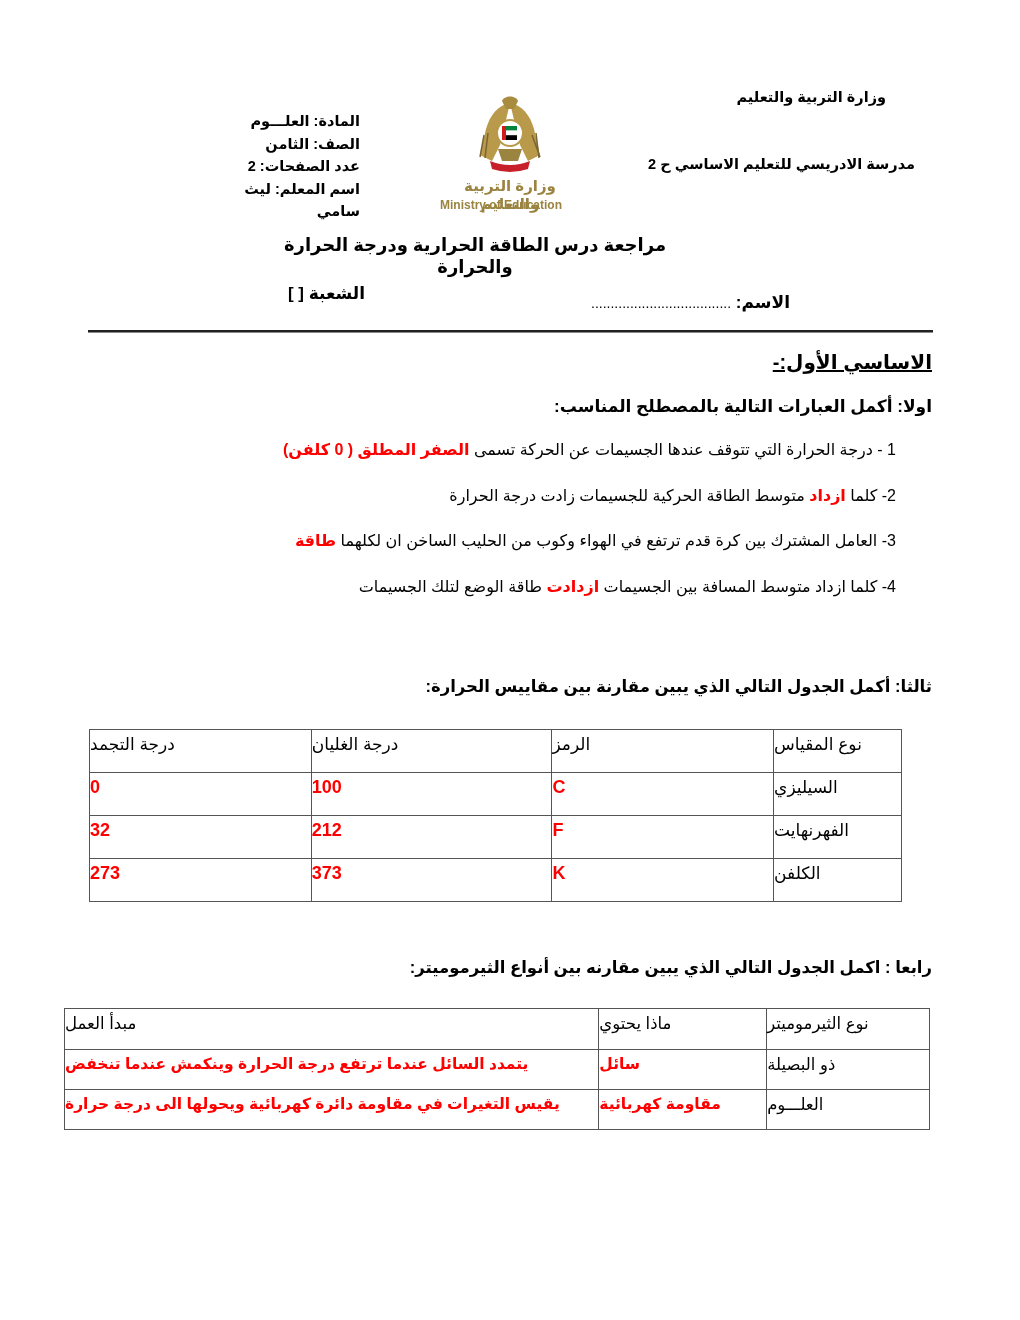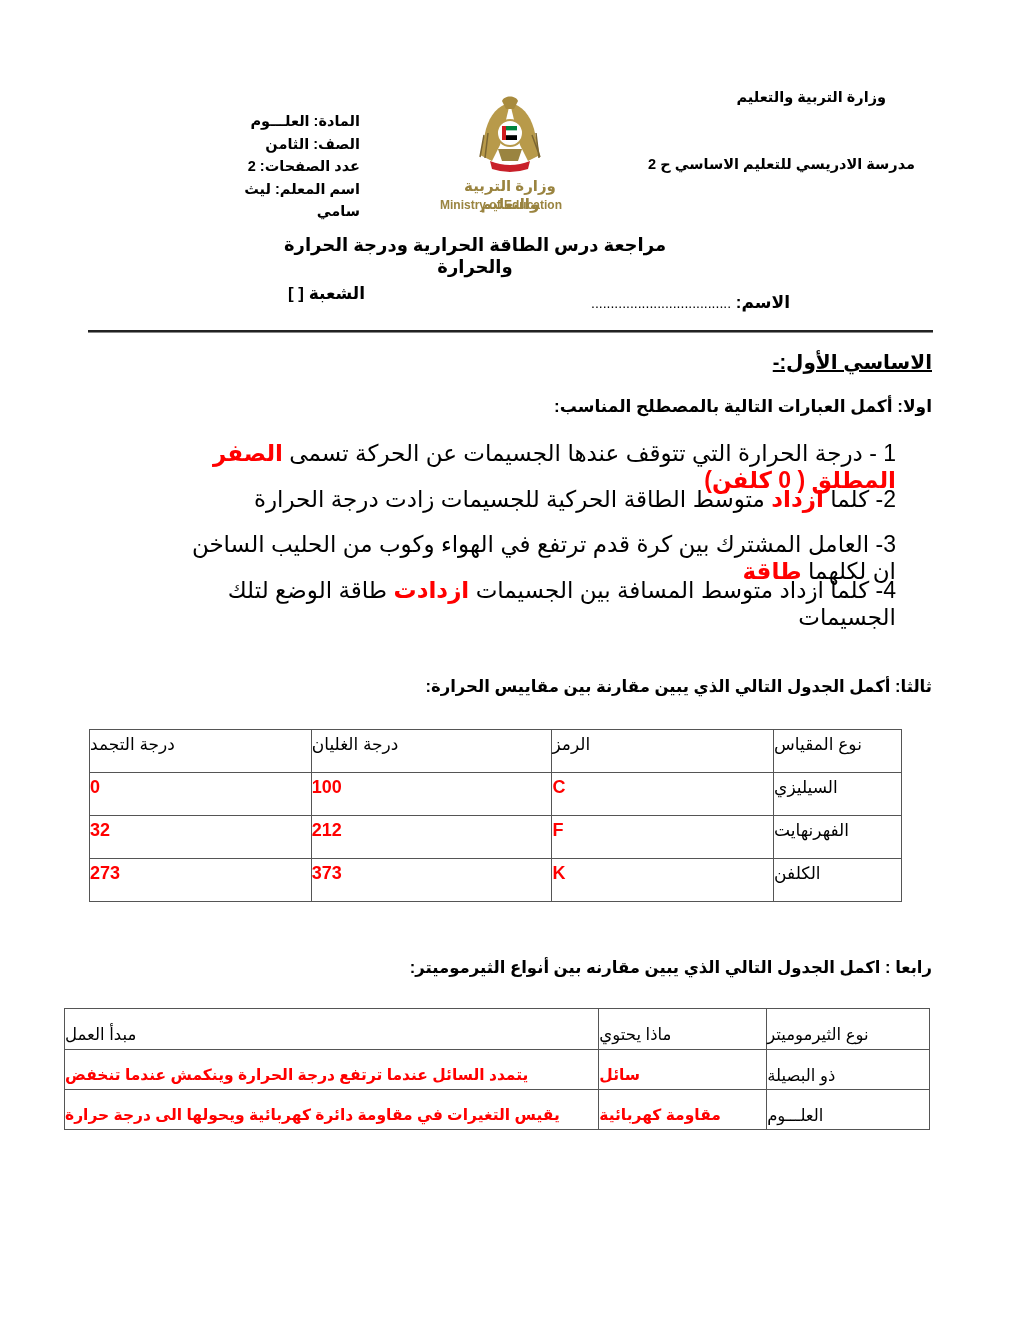--- a/index.html
+++ b/index.html
@@ -21,38 +21,38 @@
 
   .title { left:250px; top:234px; width:450px; text-align:center; font-size:18px; font-weight:900; }
   .name-line { left:490px; top:292px; width:300px; text-align:right; font-size:17px; font-weight:900; }
   .section-line { left:260px; top:283px; width:105px; text-align:right; font-size:17px; font-weight:900; }
 
   .divider { left:88px; top:330px; width:845px; height:0; border-top:2px solid #222; border-bottom:1px solid #888; }
 
   .q1-title { left:700px; top:350px; width:232px; text-align:right; font-size:20px; font-weight:bold; text-decoration:underline; }
   .q1-instr { left:500px; top:396px; width:432px; text-align:right; font-size:17px; font-weight:bold; }
 
-  .item { right:124px; width:720px; text-align:right; font-size:23px; }
+  .item { right:124px; width:720px; text-align:right; font-size:16px; }
   .item1 { top:440px; }
   .item2 { top:486px; }
   .item3 { top:531px; }
   .item4 { top:577px;text-align:right; }
 
   .sec3-title { left:420px; top:677px; width:512px; text-align:right; font-size:16.5px; font-weight:bold; }
   .sec4-title { left:360px; top:958px; width:572px; text-align:right; font-size:16.5px; font-weight:bold; }
 
   table { border-collapse:collapse; position:absolute; direction:rtl; }
   td { border:1.5px solid #555; text-align:left; vertical-align:top; padding:0; }
 
   .t1 { left:89px; top:729px; width:813px; }
   .t1 td { height:43px; font-size:17px; padding-top:4px; box-sizing:border-box; }
   .t1 td.red { font-size:18px; }
 
   .t2 { left:64px; top:1008px; width:866px; }
-  .t2 td { height:40px; font-size:16.5px; padding-top:16px; box-sizing:border-box; }
+  .t2 td { height:40px; font-size:16.5px; padding-top:5px; box-sizing:border-box; }
   .t2 td.hd { height:41px; }
   .t2 td.red { font-size:15.5px; }
 </style>
 </head>
 <body>
 
 <div class="abs hdr-left rtl">
   <div>المادة: العلـــوم</div>
   <div>الصف: الثامن</div>
   <div>عدد الصفحات: 2</div>

